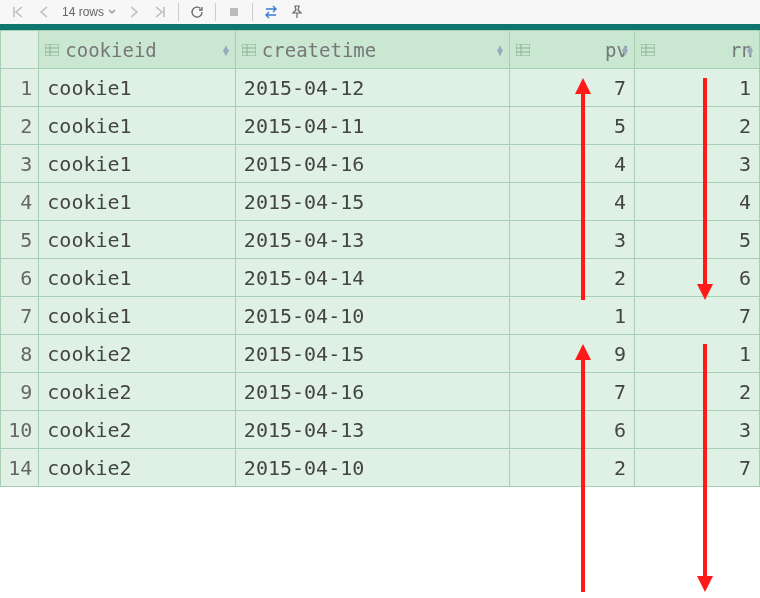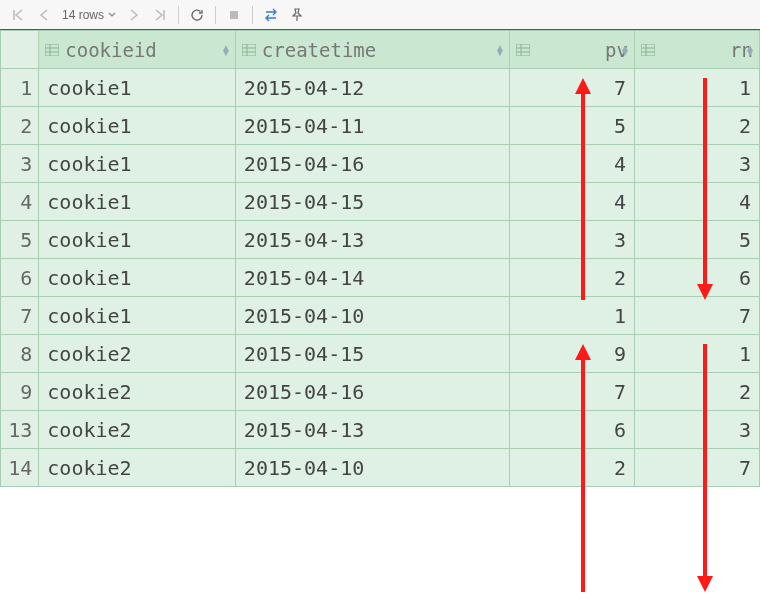--- a/index.html
+++ b/index.html
@@ -12,21 +12,21 @@
     height: 598px;
     overflow: hidden;
   }
 
   .toolbar {
     height: 30px;
     display: flex;
     align-items: center;
     padding: 11px 6px;
     background: #f7f7f7;
-    border-bottom: 1px solid #0f766e;
+    border-bottom: 6px solid #0f766e;
     gap: 2px;
   }
   .tb-btn {
     width: 24px;
     height: 24px;
     display: flex;
     align-items: center;
     justify-content: center;
     color: #666;
     cursor: pointer;
@@ -316,21 +316,21 @@
           <td class="num">1</td>
         </tr>
         <tr>
           <td class="rownum">9</td>
           <td>cookie2</td>
           <td>2015-04-16</td>
           <td class="num">7</td>
           <td class="num">2</td>
         </tr>
         <tr>
-          <td class="rownum">13</td>
+          <td class="rownum">10</td>
           <td>cookie2</td>
           <td>2015-04-13</td>
           <td class="num">6</td>
           <td class="num">3</td>
         </tr>
         <tr>
           <td class="rownum">14</td>
           <td>cookie2</td>
           <td>2015-04-10</td>
           <td class="num">2</td>

